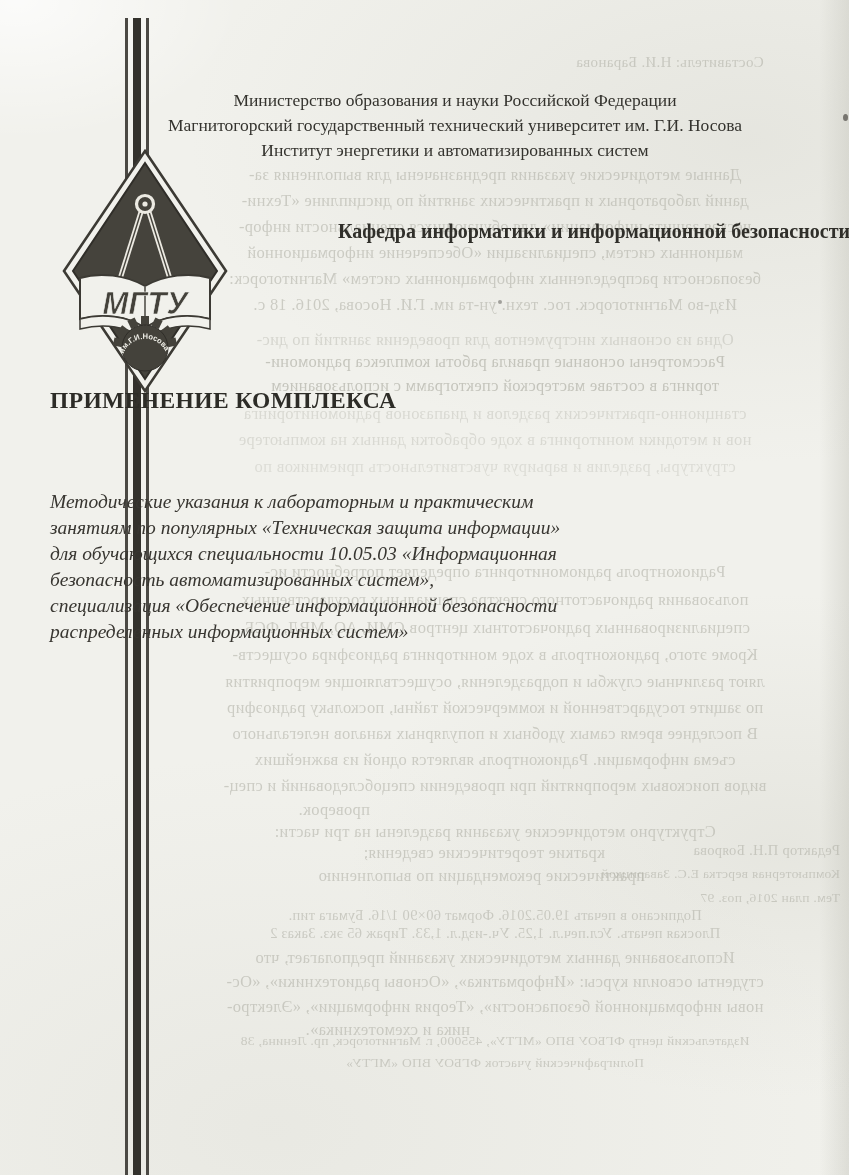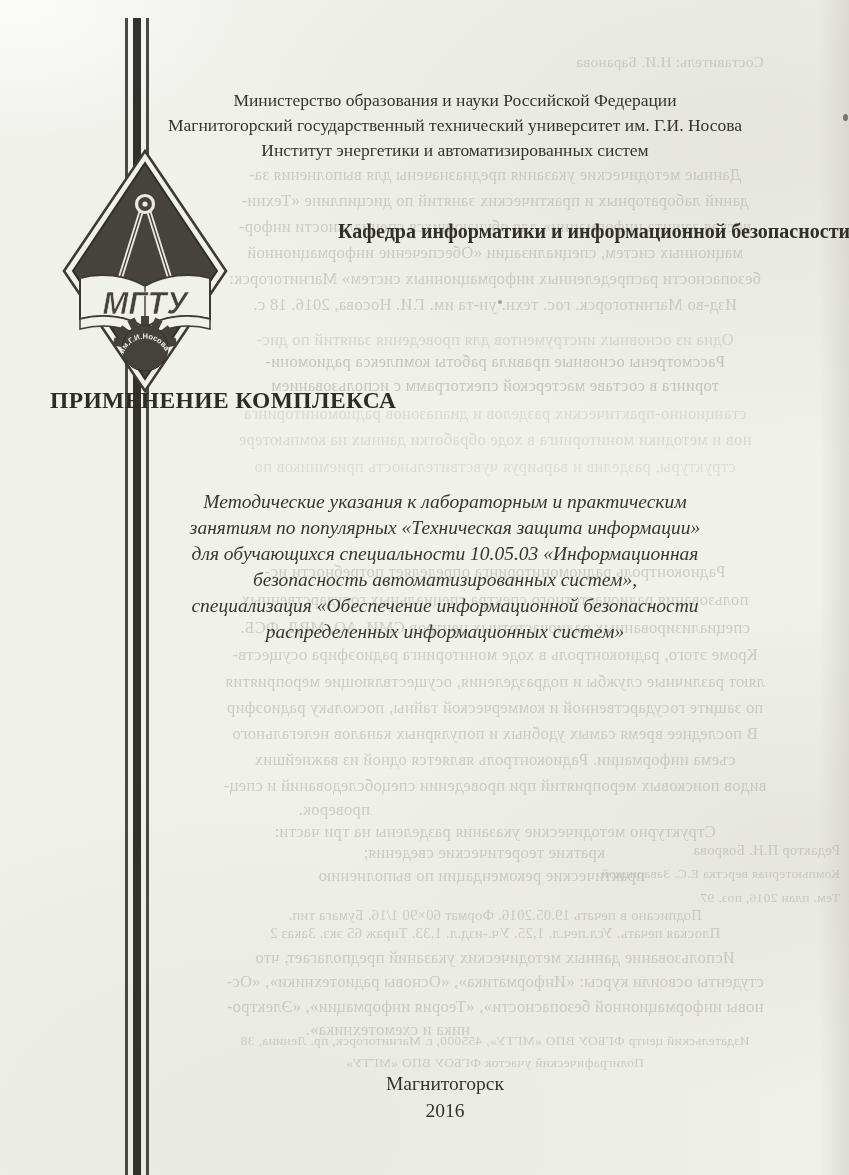--- a/index.html
+++ b/index.html
@@ -46,21 +46,21 @@
     position:absolute;top:220px;left:60px;width:790px;
     text-align:right;font-size:20px;font-weight:bold;color:#302f2a;
   }
   .title{
     position:absolute;top:385px;left:50px;width:790px;
     font-size:23.5px;line-height:31px;
     font-weight:bold;color:#2d2c27;letter-spacing:.4px;
   }
   .subtitle{
     position:absolute;top:489px;left:50px;width:790px;
-    text-align:center;font-style:italic;font-size:19.5px;line-height:26px;color:#383631;
+    font-style:italic;font-size:19.5px;line-height:26px;color:#383631;
   }
   .footer{
     position:absolute;top:1070px;left:50px;width:790px;
     text-align:center;font-size:19.5px;line-height:27px;color:#34332e;
   }
   .speck{position:absolute;background:#55534d;border-radius:50%;z-index:3;}
   .speck.s1{left:843px;top:114px;width:5px;height:7px;opacity:.75;}
   .speck.s2{left:498px;top:300px;width:4px;height:4px;opacity:.5;}
 </style>
 </head>
@@ -172,19 +172,15 @@
 
     <div class="subtitle">
       <div>Методические указания к лабораторным и практическим</div>
       <div>занятиям по популярных «Техническая защита информации»</div>
       <div>для обучающихся специальности 10.05.03 «Информационная</div>
       <div>безопасность автоматизированных систем»,</div>
       <div>специализация «Обеспечение информационной безопасности</div>
       <div>распределенных информационных систем»</div>
     </div>
 
-    <div class="footer">
-      <div>Магнитогорск</div>
-      <div>2016</div>
-    </div>
 
   </div>
 </div>
 
 </body></html>

